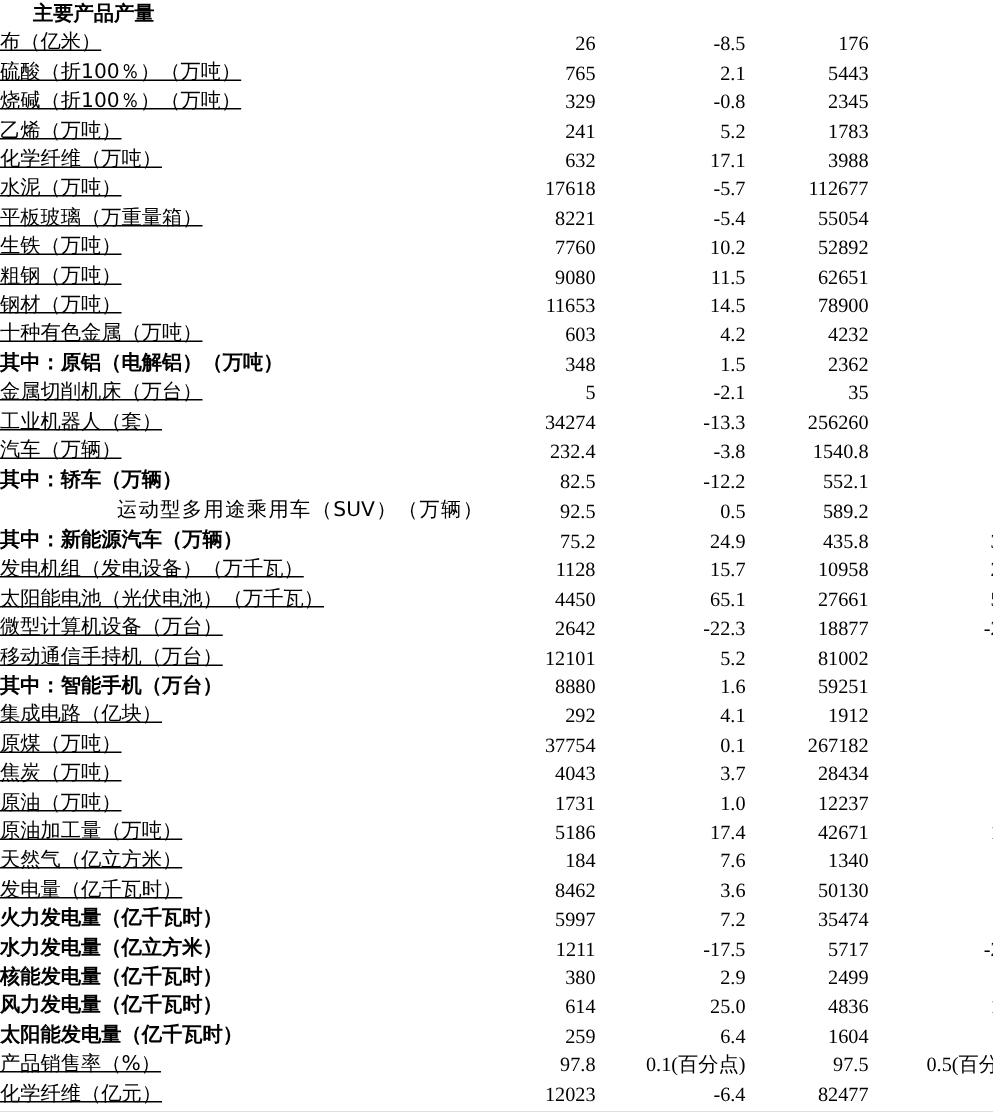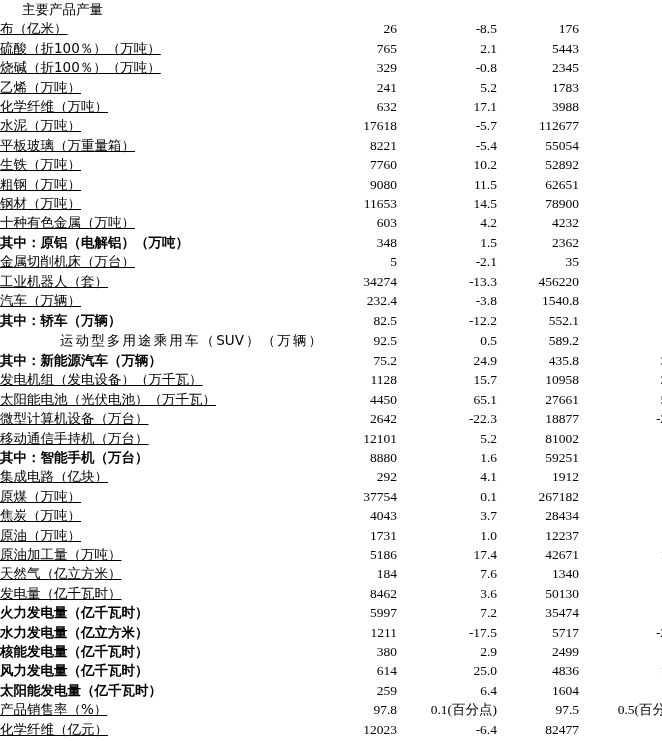--- a/index.html
+++ b/index.html
@@ -50,21 +50,21 @@
     text-align: right;
     font-family: "Liberation Serif", "DejaVu Serif", serif;
     font-size: 13.5px;
   }
   td.c1 { width: 75px;  padding-right: 22px; border-left: 1.3px solid #000; }
   td.c2 { width: 100px; padding-right: 18px; border-left: 1.3px solid #000; }
   td.c3 { width: 82px;  padding-right: 16px; border-left: 1.6px solid #000; }
   td.c4 { width: 105px; padding-right: 17px; border-left: 1.3px solid #000; }
 
   tr.section td.label {
-    font-weight: normal;
+    font-weight: bold;
     padding-left: 22px;
   }
   .ind0 { padding-left: 22px; text-decoration: underline; }
   .ind1 { padding-left: 36px; font-weight: bold; }
   .ind3 { padding-left: 0px; }
 
   tr.lastrow td { border-bottom: 2.6px solid #000; height: 21px; }
   tr.lastrow td.label { border-bottom: 2.6px solid #000; }
 </style>
 </head>
@@ -168,39 +168,39 @@
           <td class="label ind0">金属切削机床（万台）</td>
           <td class="num c1">5</td>
           <td class="num c2">-2.1</td>
           <td class="num c3">35</td>
           <td class="num c4">-1.7</td>
         </tr>
         <tr>
           <td class="label ind0">工业机器人（套）</td>
           <td class="num c1">34274</td>
           <td class="num c2">-13.3</td>
-          <td class="num c3">456220</td>
+          <td class="num c3">256260</td>
           <td class="num c4">3.8</td>
         </tr>
         <tr>
           <td class="label ind0">汽车（万辆）</td>
           <td class="num c1">232.4</td>
           <td class="num c2">-3.8</td>
           <td class="num c3">1540.8</td>
           <td class="num c4">4.5</td>
         </tr>
         <tr>
           <td class="label ind1">其中：轿车（万辆）</td>
           <td class="num c1">82.5</td>
           <td class="num c2">-12.2</td>
           <td class="num c3">552.1</td>
           <td class="num c4">0.8</td>
         </tr>
         <tr>
-          <td class="label ind3 wrap" style="padding-left: 0px; text-indent: 60px;">运动型多用途乘用车（SUV）（万辆）</td>
+          <td class="label ind3 wrap" style="padding-left: 18px; text-indent: 60px;">运动型多用途乘用车（SUV）（万辆）</td>
           <td class="num c1">92.5</td>
           <td class="num c2">0.5</td>
           <td class="num c3">589.2</td>
           <td class="num c4">4.1</td>
         </tr>
         <tr>
           <td class="label ind1">其中：新能源汽车（万辆）</td>
           <td class="num c1">75.2</td>
           <td class="num c2">24.9</td>
           <td class="num c3">435.8</td>

